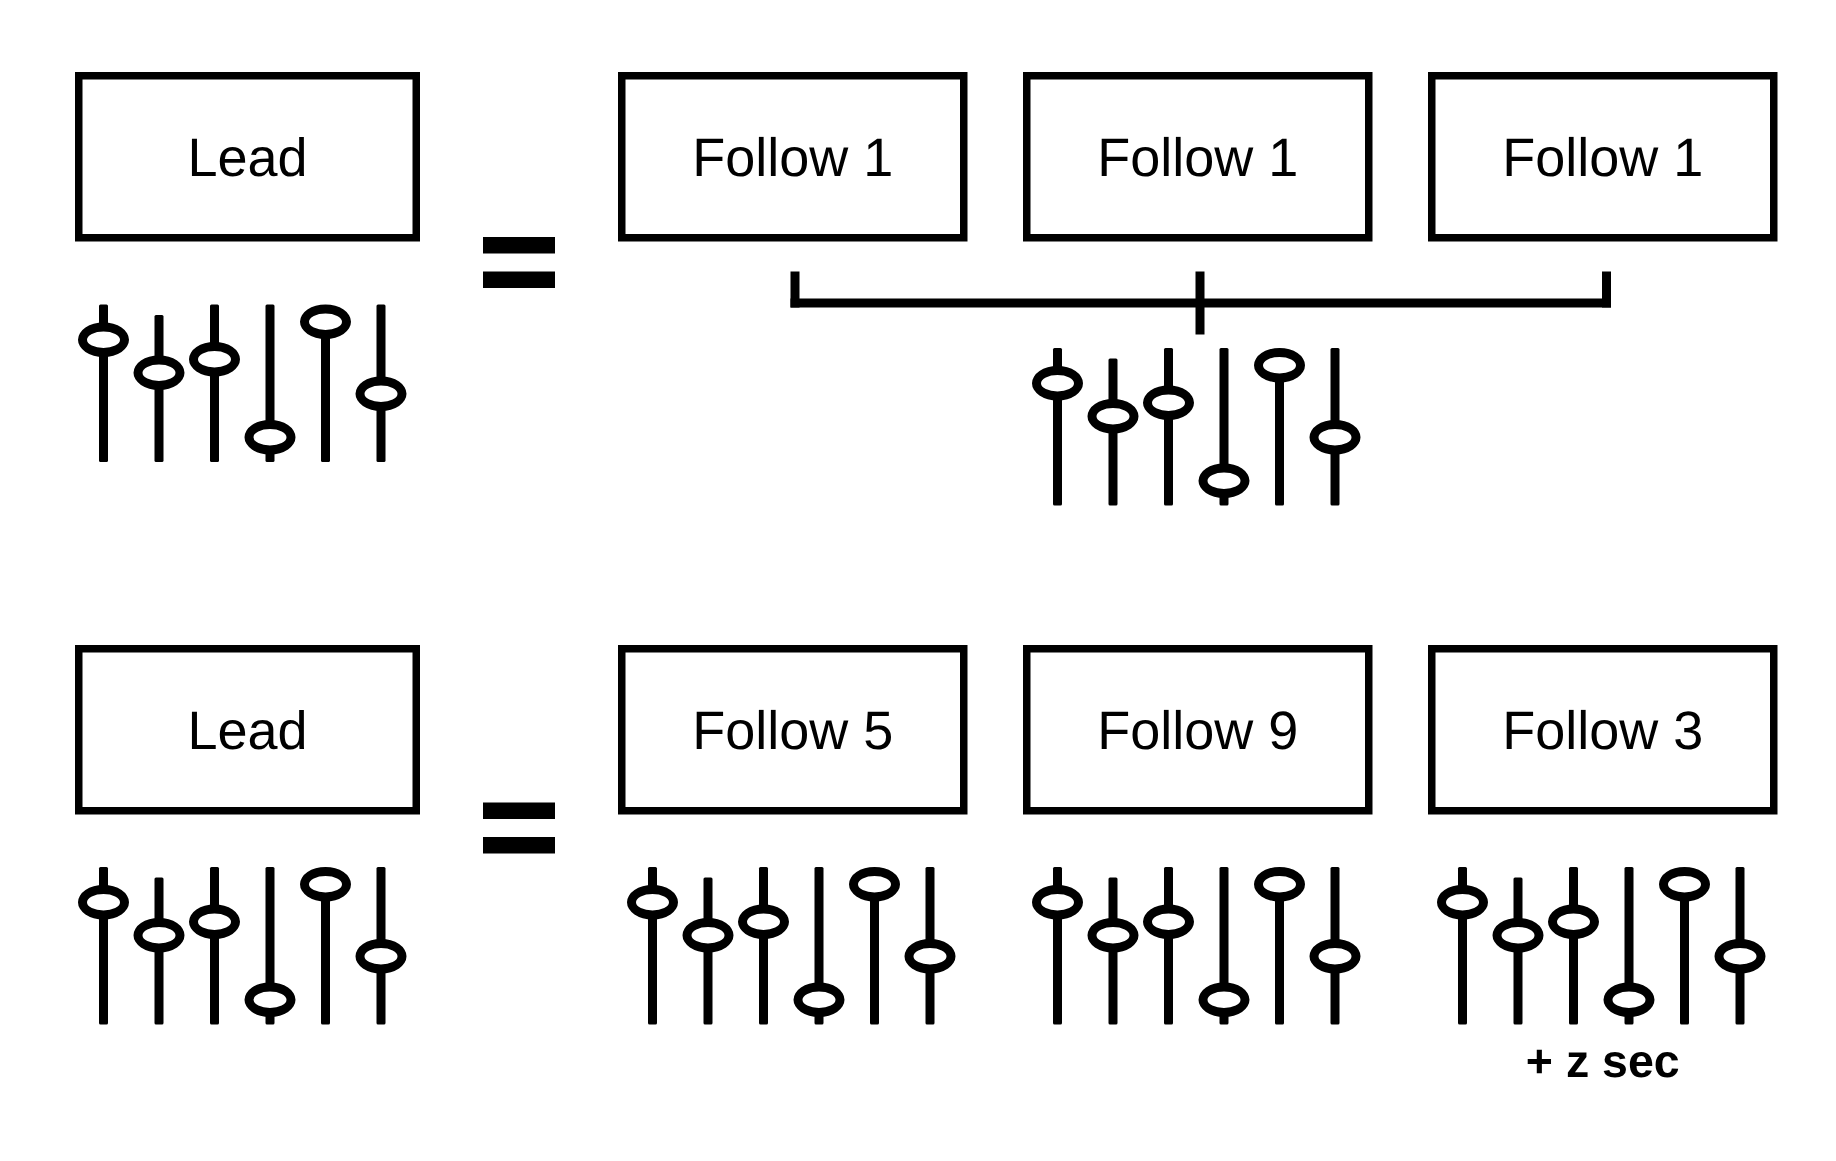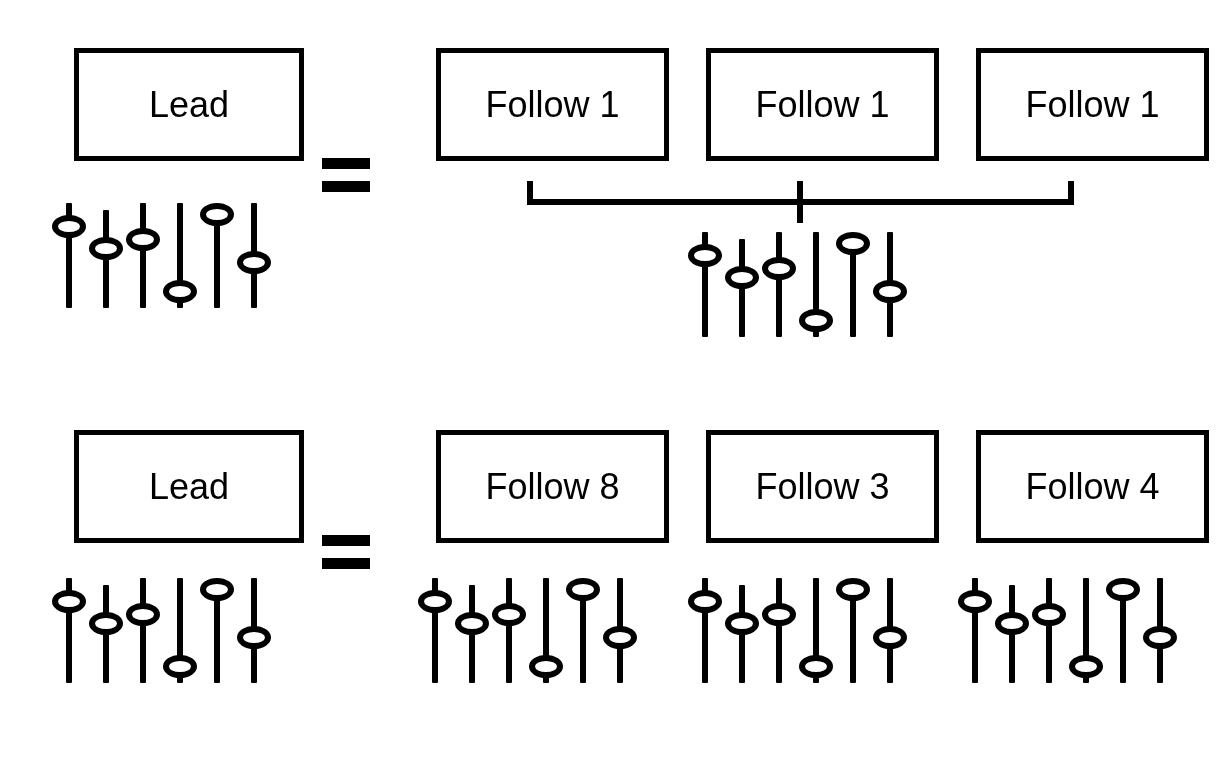--- a/index.html
+++ b/index.html
@@ -27,21 +27,20 @@
 
   
   .node-box {
     position: absolute;
     box-sizing: border-box;
     border: 5px solid #000000;
     background: #ffffff;
     display: flex;
     align-items: center;
     justify-content: center;
-    margin-left: 24px;
   }
   .node-box .node-label {
     font-family: "Liberation Sans", sans-serif;
     font-size: 36px;
     font-weight: 400;
     line-height: 1;
     color: #000000;
     letter-spacing: 0px;
     white-space: nowrap;
   }
@@ -243,21 +242,21 @@
       <div class="track" style="top:3px; height:102px;"></div>
       <div class="knob" style="top:0px;"></div>
     </div>
     <div class="slider" style="left:185px;">
       <div class="track" style="top:0px; height:105px;"></div>
       <div class="knob" style="top:48px;"></div>
     </div>
   </div>
 
   <div class="node-box" style="left:412px; top:430px; width:233px; height:113px;">
-    <span class="node-label">Follow 8</span>
+    <span class="node-label">Follow 5</span>
   </div>
   <div class="slider-group" style="left:418px; top:578px; width:222px;">
     <div class="slider" style="left:0px;">
       <div class="track" style="top:0px; height:105px;"></div>
       <div class="knob" style="top:12px;"></div>
     </div>
     <div class="slider" style="left:37px;">
       <div class="track" style="top:7px; height:98px;"></div>
       <div class="knob" style="top:34px;"></div>
     </div>
@@ -273,52 +272,52 @@
       <div class="track" style="top:3px; height:102px;"></div>
       <div class="knob" style="top:0px;"></div>
     </div>
     <div class="slider" style="left:185px;">
       <div class="track" style="top:0px; height:105px;"></div>
       <div class="knob" style="top:48px;"></div>
     </div>
   </div>
 
   <div class="node-box" style="left:682px; top:430px; width:233px; height:113px;">
+    <span class="node-label">Follow 9</span>
+  </div>
+  <div class="slider-group" style="left:688px; top:578px; width:222px;">
+    <div class="slider" style="left:0px;">
+      <div class="track" style="top:0px; height:105px;"></div>
+      <div class="knob" style="top:12px;"></div>
+    </div>
+    <div class="slider" style="left:37px;">
+      <div class="track" style="top:7px; height:98px;"></div>
+      <div class="knob" style="top:34px;"></div>
+    </div>
+    <div class="slider" style="left:74px;">
+      <div class="track" style="top:0px; height:105px;"></div>
+      <div class="knob" style="top:25px;"></div>
+    </div>
+    <div class="slider" style="left:111px;">
+      <div class="track" style="top:0px; height:105px;"></div>
+      <div class="knob" style="top:77px;"></div>
+    </div>
+    <div class="slider" style="left:148px;">
+      <div class="track" style="top:3px; height:102px;"></div>
+      <div class="knob" style="top:0px;"></div>
+    </div>
+    <div class="slider" style="left:185px;">
+      <div class="track" style="top:0px; height:105px;"></div>
+      <div class="knob" style="top:48px;"></div>
+    </div>
+  </div>
+
+  <div class="node-box" style="left:952px; top:430px; width:233px; height:113px;">
     <span class="node-label">Follow 3</span>
   </div>
-  <div class="slider-group" style="left:688px; top:578px; width:222px;">
-    <div class="slider" style="left:0px;">
-      <div class="track" style="top:0px; height:105px;"></div>
-      <div class="knob" style="top:12px;"></div>
-    </div>
-    <div class="slider" style="left:37px;">
-      <div class="track" style="top:7px; height:98px;"></div>
-      <div class="knob" style="top:34px;"></div>
-    </div>
-    <div class="slider" style="left:74px;">
-      <div class="track" style="top:0px; height:105px;"></div>
-      <div class="knob" style="top:25px;"></div>
-    </div>
-    <div class="slider" style="left:111px;">
-      <div class="track" style="top:0px; height:105px;"></div>
-      <div class="knob" style="top:77px;"></div>
-    </div>
-    <div class="slider" style="left:148px;">
-      <div class="track" style="top:3px; height:102px;"></div>
-      <div class="knob" style="top:0px;"></div>
-    </div>
-    <div class="slider" style="left:185px;">
-      <div class="track" style="top:0px; height:105px;"></div>
-      <div class="knob" style="top:48px;"></div>
-    </div>
-  </div>
-
-  <div class="node-box" style="left:952px; top:430px; width:233px; height:113px;">
-    <span class="node-label">Follow 4</span>
-  </div>
   <div class="slider-group" style="left:958px; top:578px; width:222px;">
     <div class="slider" style="left:0px;">
       <div class="track" style="top:0px; height:105px;"></div>
       <div class="knob" style="top:12px;"></div>
     </div>
     <div class="slider" style="left:37px;">
       <div class="track" style="top:7px; height:98px;"></div>
       <div class="knob" style="top:34px;"></div>
     </div>
     <div class="slider" style="left:74px;">
@@ -331,14 +330,15 @@
     </div>
     <div class="slider" style="left:148px;">
       <div class="track" style="top:3px; height:102px;"></div>
       <div class="knob" style="top:0px;"></div>
     </div>
     <div class="slider" style="left:185px;">
       <div class="track" style="top:0px; height:105px;"></div>
       <div class="knob" style="top:48px;"></div>
     </div>
   </div>
+  <div class="caption" style="left:952px; top:690px; width:233px;">+ z sec</div>
 
 </div>
 
 </body></html>

